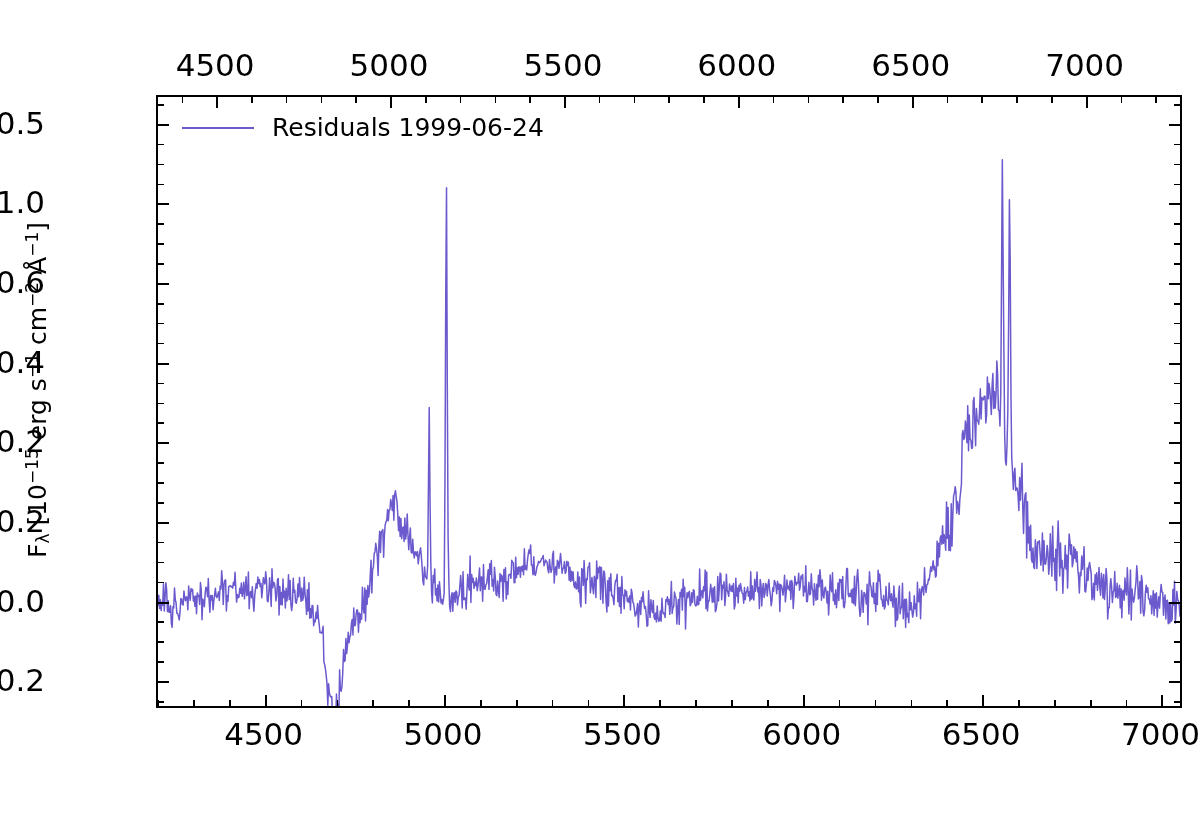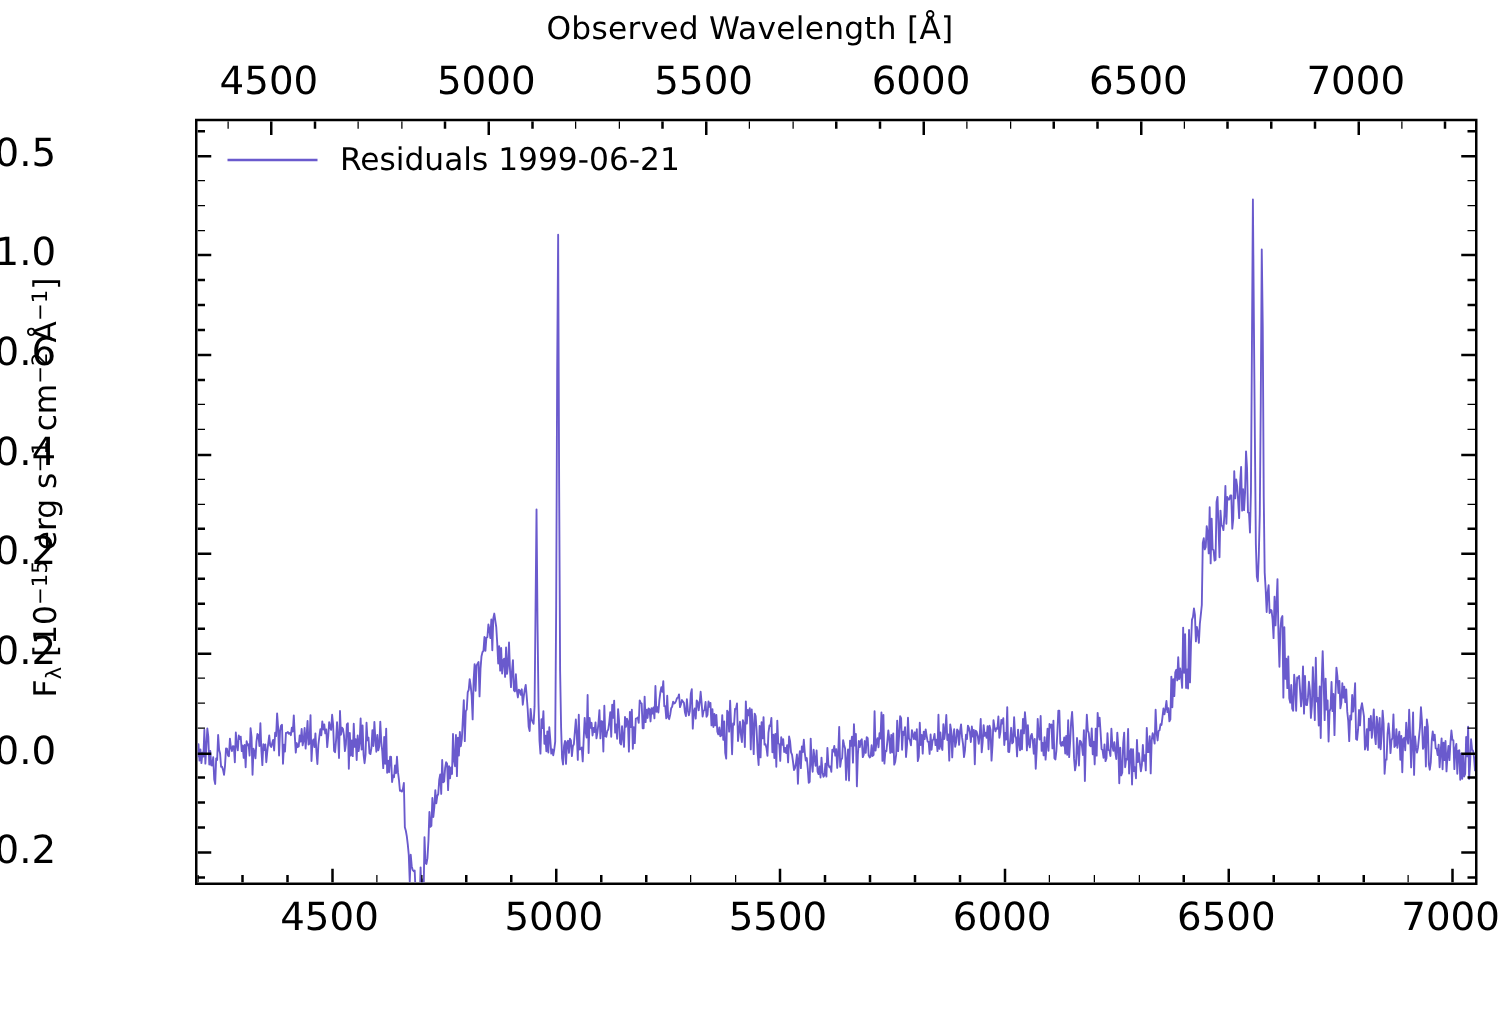--- a/index.html
+++ b/index.html
@@ -40,34 +40,33 @@
   
   #legend{position:absolute;left:24px;top:16px;display:flex;align-items:center;gap:18px;}
   #legend-line{width:72px;height:0;border-top:2.2px solid #6a5acd;}
   #legend-label{font-size:25px;color:#000;white-space:nowrap;}
 </style>
 </head>
 <body>
 
 <div id="fig">
 
-  <div class="axis-title" id="top-title">Observed Wavelength [Å]</div>
 
   <div id="ylabel-wrap">
     <div id="ylabel">F<sub>λ</sub> [10<sup>−15</sup> erg s<sup>−1</sup> cm<sup>−2</sup> Å<sup>−1</sup>]</div>
   </div>
 
   <div id="plot">
     <svg id="spectrum-svg" viewBox="0 0 1026 613" preserveAspectRatio="none">
       <polyline id="spectrum-path" fill="none" stroke="#6a5acd" stroke-width="1.5" stroke-linejoin="round" stroke-linecap="round" points="0.00,511.56 0.79,501.53 1.58,514.88 2.37,505.93 3.16,516.86 3.95,508.45 4.74,511.64 5.52,489.97 6.31,517.26 7.10,503.45 7.89,488.88 8.68,495.74 9.47,517.97 10.26,507.05 11.05,518.70 11.84,518.76 12.63,512.12 13.42,529.84 14.21,533.72 15.00,513.01 15.78,514.40 16.57,494.22 17.36,506.11 18.15,509.20 18.94,519.77 19.73,519.81 20.52,522.36 21.31,526.31 22.10,518.82 22.89,505.13 23.68,505.21 24.47,510.65 25.26,511.28 26.04,497.18 26.83,504.17 27.62,507.12 28.41,503.16 29.20,503.40 29.99,516.21 30.78,492.19 31.57,501.98 32.36,506.59 33.15,494.67 33.94,497.56 34.73,495.56 35.52,507.23 36.30,502.73 37.09,512.69 37.88,502.17 38.67,520.16 39.46,499.29 40.25,502.42 41.04,501.74 41.83,510.80 42.62,488.71 43.41,495.95 44.20,526.23 44.99,505.21 45.78,507.88 46.56,513.02 47.35,499.48 48.14,493.41 48.93,494.38 49.72,503.06 50.51,484.76 51.30,506.50 52.09,518.52 52.88,501.66 53.67,506.34 54.46,501.75 55.25,516.20 56.04,507.57 56.82,500.87 57.61,494.49 58.40,502.72 59.19,503.92 59.98,500.96 60.77,498.13 61.56,506.71 62.35,492.38 63.14,495.14 63.93,476.85 64.72,487.74 65.51,510.78 66.30,490.77 67.08,486.68 67.87,486.05 68.66,517.35 69.45,501.96 70.24,507.61 71.03,492.58 71.82,492.42 72.61,491.84 73.40,493.19 74.19,492.61 74.98,494.41 75.77,488.36 76.56,491.40 77.34,478.39 78.13,494.74 78.92,508.42 79.71,500.71 80.50,503.95 81.29,503.43 82.08,494.57 82.87,499.53 83.66,489.25 84.45,502.54 85.24,498.59 86.03,488.53 86.82,505.16 87.60,494.97 88.39,482.91 89.18,501.91 89.97,500.93 90.76,478.18 91.55,515.19 92.34,499.79 93.13,497.82 93.92,503.95 94.71,492.97 95.50,507.50 96.29,517.55 97.08,502.17 97.86,495.43 98.65,489.63 99.44,494.47 100.23,483.21 101.02,489.80 101.81,485.71 102.60,492.89 103.39,489.73 104.18,503.97 104.97,495.21 105.76,483.87 106.55,488.18 107.34,490.08 108.12,477.91 108.91,485.84 109.70,507.14 110.49,508.12 111.28,498.58 112.07,483.97 112.86,495.88 113.65,512.74 114.44,474.94 115.23,494.00 116.02,488.32 116.81,489.30 117.60,494.31 118.38,507.23 119.17,501.80 119.96,485.72 120.75,484.73 121.54,521.38 122.33,492.62 123.12,510.76 123.91,498.68 124.70,511.22 125.49,485.18 126.28,503.77 127.07,497.61 127.86,514.32 128.64,494.59 129.43,507.23 130.22,500.29 131.01,480.93 131.80,505.91 132.59,486.55 133.38,510.02 134.17,516.98 134.96,510.10 135.75,484.31 136.54,498.43 137.33,496.35 138.12,508.88 138.90,509.56 139.69,504.48 140.48,490.30 141.27,503.12 142.06,483.64 142.85,497.63 143.64,507.68 144.43,494.18 145.22,506.51 146.01,503.35 146.80,483.46 147.59,499.45 148.38,507.42 149.16,520.88 149.95,495.86 150.74,517.41 151.53,489.05 152.32,524.60 153.11,515.00 153.90,524.18 154.69,511.72 155.48,511.95 156.27,532.12 157.06,526.77 157.85,528.23 158.64,518.68 159.42,524.99 160.21,511.76 161.00,524.16 161.79,530.27 162.58,539.13 163.37,538.84 164.16,539.77 164.95,537.98 165.74,532.82 166.53,568.50 167.32,571.34 168.11,575.93 168.90,582.57 169.68,590.77 170.47,612.29 171.26,590.67 172.05,599.86 172.84,602.93 173.63,603.89 174.42,603.40 175.21,621.76 176.00,652.73 176.79,629.98 177.58,621.17 178.37,631.87 179.16,600.82 179.94,623.19 180.73,610.52 181.52,627.59 182.31,576.44 183.10,597.39 183.89,598.06 184.68,593.40 185.47,579.48 186.26,556.22 187.05,568.17 187.84,567.43 188.63,544.96 189.42,560.22 190.20,552.42 190.99,538.66 191.78,549.26 192.57,543.32 193.36,541.72 194.15,530.16 194.94,525.93 195.73,541.62 196.52,514.38 197.31,532.29 198.10,531.67 198.89,520.70 199.68,516.07 200.46,517.32 201.25,538.65 202.04,519.33 202.83,529.18 203.62,520.41 204.41,525.66 205.20,493.35 205.99,514.47 206.78,519.37 207.57,494.20 208.36,527.37 209.15,496.42 209.94,510.70 210.72,491.68 211.51,503.24 212.30,497.43 213.09,481.57 213.88,466.18 214.67,499.20 215.46,475.20 216.25,473.52 217.04,459.62 217.83,457.93 218.62,449.23 219.41,454.41 220.20,462.78 220.98,481.69 221.77,449.97 222.56,437.12 223.35,458.55 224.14,438.16 224.93,436.82 225.72,435.48 226.51,463.17 227.30,440.84 228.09,430.75 228.88,427.51 229.67,426.38 230.46,415.32 231.24,426.53 232.03,415.83 232.82,415.48 233.61,405.21 234.40,409.21 235.19,416.20 235.98,401.21 236.77,425.99 237.56,400.43 238.35,396.44 239.14,401.98 239.93,407.25 240.72,420.21 241.50,436.62 242.29,422.80 243.08,442.41 243.87,424.16 244.66,444.71 245.45,434.23 246.24,432.75 247.03,447.47 247.82,423.73 248.61,445.00 249.40,438.21 250.19,419.72 250.98,441.86 251.76,455.70 252.55,443.09 253.34,433.90 254.13,458.21 254.92,459.11 255.71,445.26 256.50,458.51 257.29,464.01 258.08,457.77 258.87,458.34 259.66,461.86 260.45,457.43 261.24,469.87 262.02,463.17 262.81,457.72 263.60,453.84 264.39,462.80 265.18,473.47 265.97,487.59 266.76,491.05 267.55,473.16 268.34,481.64 269.13,483.79 269.92,485.22 270.71,471.20 271.50,391.71 272.28,312.57 273.07,403.46 273.86,468.21 274.65,498.51 275.44,509.25 276.23,481.53 277.02,488.65 277.81,475.01 278.60,501.32 279.39,494.76 280.18,507.31 280.97,491.28 281.76,508.37 282.54,487.98 283.33,497.88 284.12,509.24 284.91,505.82 285.70,510.61 286.49,506.10 287.28,499.49 288.07,390.25 288.86,202.41 289.65,91.41 290.44,291.26 291.23,442.63 292.02,488.21 292.80,512.79 293.59,517.98 294.38,503.03 295.17,499.02 295.96,517.52 296.75,500.15 297.54,498.89 298.33,508.67 299.12,497.15 299.91,498.63 300.70,511.22 301.49,503.27 302.28,501.63 303.06,491.66 303.85,481.73 304.64,494.12 305.43,514.25 306.22,477.88 307.01,505.91 307.80,505.34 308.59,504.22 309.38,515.51 310.17,496.96 310.96,480.41 311.75,491.90 312.54,496.35 313.32,462.05 314.11,508.75 314.90,480.54 315.69,488.44 316.48,484.41 317.27,494.60 318.06,488.53 318.85,491.79 319.64,484.09 320.43,496.92 321.22,492.10 322.01,484.84 322.80,474.17 323.58,496.97 324.37,483.11 325.16,483.44 325.95,507.53 326.74,470.62 327.53,495.17 328.32,495.59 329.11,491.06 329.90,489.78 330.69,483.76 331.48,475.91 332.27,495.59 333.06,469.89 333.84,480.48 334.63,466.51 335.42,492.32 336.21,485.75 337.00,497.26 337.79,473.36 338.58,483.00 339.37,500.72 340.16,501.91 340.95,487.13 341.74,496.44 342.53,503.74 343.32,479.70 344.10,487.62 344.89,481.04 345.68,483.48 346.47,507.66 347.26,475.57 348.05,487.83 348.84,473.93 349.63,505.30 350.42,488.00 351.21,500.74 352.00,481.09 352.79,480.85 353.58,480.17 354.36,484.44 355.15,466.33 355.94,468.39 356.73,468.89 357.52,488.85 358.31,488.81 359.10,463.32 359.89,483.91 360.68,473.85 361.47,480.50 362.26,472.84 363.05,473.59 363.84,483.31 364.62,472.63 365.41,476.98 366.20,472.02 366.99,480.81 367.78,454.78 368.57,475.52 369.36,471.77 370.15,476.08 370.94,466.13 371.73,459.87 372.52,455.74 373.31,459.45 374.10,450.84 374.88,471.02 375.67,471.00 376.46,480.80 377.25,462.66 378.04,480.01 378.83,481.48 379.62,477.92 380.41,472.76 381.20,471.46 381.99,467.41 382.78,468.81 383.57,468.33 384.36,466.68 385.14,464.46 385.93,464.21 386.72,461.51 387.51,471.83 388.30,469.45 389.09,466.09 389.88,467.39 390.67,468.36 391.46,475.96 392.25,478.99 393.04,465.42 393.83,474.23 394.62,478.36 395.40,475.17 396.19,461.01 396.98,457.27 397.77,489.08 398.56,475.53 399.35,472.88 400.14,481.05 400.93,466.35 401.72,467.71 402.51,474.42 403.30,468.34 404.09,459.41 404.88,468.56 405.66,479.35 406.45,474.76 407.24,473.92 408.03,467.67 408.82,479.50 409.61,477.94 410.40,467.22 411.19,471.61 411.98,468.33 412.77,486.49 413.56,473.43 414.35,487.74 415.14,477.35 415.92,486.44 416.71,477.99 417.50,491.57 418.29,493.69 419.08,488.12 419.87,495.26 420.66,494.69 421.45,478.18 422.24,498.08 423.03,483.26 423.82,508.52 424.61,513.30 425.40,474.61 426.18,476.08 426.97,491.56 427.76,466.58 428.55,486.18 429.34,509.69 430.13,484.96 430.92,485.92 431.71,473.19 432.50,472.95 433.29,468.81 434.08,499.13 434.87,491.20 435.66,483.56 436.44,493.92 437.23,499.93 438.02,482.27 438.81,485.27 439.60,503.85 440.39,467.10 441.18,484.95 441.97,474.12 442.76,478.40 443.55,472.63 444.34,505.85 445.13,473.67 445.92,486.95 446.70,509.65 447.49,476.99 448.28,479.03 449.07,491.29 449.86,508.71 450.65,518.41 451.44,486.90 452.23,512.24 453.02,483.93 453.81,496.98 454.60,479.82 455.39,502.03 456.18,501.66 456.96,504.70 457.75,511.05 458.54,492.59 459.33,486.59 460.12,487.03 460.91,480.41 461.70,508.14 462.49,493.95 463.28,512.74 464.07,493.35 464.86,519.75 465.65,482.62 466.44,500.97 467.22,501.57 468.01,515.11 468.80,496.01 469.59,502.08 470.38,497.53 471.17,507.92 471.96,504.61 472.75,508.74 473.54,502.38 474.33,516.29 475.12,495.42 475.91,499.20 476.70,508.24 477.48,509.96 478.27,515.66 479.06,522.53 479.85,520.94 480.64,516.66 481.43,509.87 482.22,533.51 483.01,513.28 483.80,507.18 484.59,520.87 485.38,503.51 486.17,508.02 486.96,498.09 487.74,508.58 488.53,514.90 489.32,512.79 490.11,520.86 490.90,532.66 491.69,531.92 492.48,497.10 493.27,516.22 494.06,523.83 494.85,506.09 495.64,513.72 496.43,519.00 497.22,506.72 498.00,523.66 498.79,525.74 499.58,519.51 500.37,528.43 501.16,512.43 501.95,524.35 502.74,527.83 503.53,526.69 504.32,517.26 505.11,527.69 505.90,504.55 506.69,517.99 507.48,520.20 508.26,519.52 509.05,523.91 509.84,506.10 510.63,507.63 511.42,503.00 512.21,510.77 513.00,505.63 513.79,520.74 514.58,508.69 515.37,487.66 516.16,519.86 516.95,514.12 517.74,513.00 518.52,498.30 519.31,502.18 520.10,505.06 520.89,530.38 521.68,514.63 522.47,505.86 523.26,530.83 524.05,498.86 524.84,502.92 525.63,495.57 526.42,516.48 527.21,485.53 528.00,502.67 528.78,493.42 529.57,535.58 530.36,510.02 531.15,498.91 531.94,503.89 532.73,498.87 533.52,497.63 534.31,512.09 535.10,509.97 535.89,499.10 536.68,508.63 537.47,495.96 538.26,496.76 539.04,510.60 539.83,512.32 540.62,511.54 541.41,502.48 542.20,511.13 542.99,510.26 543.78,475.13 544.57,506.81 545.36,499.58 546.15,496.74 546.94,504.13 547.73,492.85 548.52,497.10 549.30,476.06 550.09,515.08 550.88,478.02 551.67,517.26 552.46,507.09 553.25,507.35 554.04,499.29 554.83,490.47 555.62,497.44 556.41,508.60 557.20,494.14 557.99,508.24 558.78,492.91 559.56,518.07 560.35,515.83 561.14,509.74 561.93,482.63 562.72,507.23 563.51,494.23 564.30,479.15 565.09,480.62 565.88,506.09 566.67,491.53 567.46,494.17 568.25,487.90 569.04,511.91 569.82,502.64 570.61,480.36 571.40,496.90 572.19,498.59 572.98,502.58 573.77,490.25 574.56,494.01 575.35,497.46 576.14,492.05 576.93,497.91 577.72,489.61 578.51,515.27 579.30,511.83 580.08,484.31 580.87,502.29 581.66,494.24 582.45,509.20 583.24,491.50 584.03,497.52 584.82,489.70 585.61,494.93 586.40,499.49 587.19,499.84 587.98,509.48 588.77,493.82 589.56,506.07 590.34,498.58 591.13,497.76 591.92,493.29 592.71,502.43 593.50,497.96 594.29,507.19 595.08,477.96 595.87,505.41 596.66,492.21 597.45,503.56 598.24,506.26 599.03,485.58 599.82,497.43 600.60,490.43 601.39,478.08 602.18,498.27 602.97,493.79 603.76,514.85 604.55,485.62 605.34,490.94 606.13,512.24 606.92,495.83 607.71,489.61 608.50,503.68 609.29,499.92 610.08,489.72 610.86,490.99 611.65,502.20 612.44,490.96 613.23,485.67 614.02,495.98 614.81,501.47 615.60,512.09 616.39,506.54 617.18,494.02 617.97,497.57 618.76,486.63 619.55,488.55 620.34,492.36 621.12,499.91 621.91,487.41 622.70,495.40 623.49,490.23 624.28,517.81 625.07,490.77 625.86,491.91 626.65,495.16 627.44,501.35 628.23,494.24 629.02,481.37 629.81,508.15 630.60,499.78 631.38,486.26 632.17,494.87 632.96,492.45 633.75,496.42 634.54,487.10 635.33,505.69 636.12,486.71 636.91,490.21 637.70,514.91 638.49,502.68 639.28,482.34 640.07,487.85 640.86,491.34 641.64,488.73 642.43,489.12 643.22,479.36 644.01,496.46 644.80,492.00 645.59,482.06 646.38,484.99 647.17,480.61 647.96,502.29 648.75,492.62 649.54,497.92 650.33,471.75 651.12,507.79 651.90,507.96 652.69,498.27 653.48,488.43 654.27,500.94 655.06,500.05 655.85,479.88 656.64,494.84 657.43,496.94 658.22,511.41 659.01,489.89 659.80,500.28 660.59,506.64 661.38,490.42 662.16,505.67 662.95,481.28 663.74,492.93 664.53,475.77 665.32,485.33 666.11,506.65 666.90,486.22 667.69,501.23 668.48,504.21 669.27,495.10 670.06,493.30 670.85,498.59 671.64,509.28 672.42,497.48 673.21,521.38 674.00,505.88 674.79,481.25 675.58,494.64 676.37,497.98 677.16,478.93 677.95,507.04 678.74,500.53 679.53,510.65 680.32,495.95 681.11,514.06 681.90,502.62 682.68,489.23 683.47,506.87 684.26,485.32 685.05,488.22 685.84,485.78 686.63,505.04 687.42,482.60 688.21,512.92 689.00,513.99 689.79,506.97 690.58,492.18 691.37,474.55 692.16,474.57 692.94,500.91 693.73,502.91 694.52,499.75 695.31,502.82 696.10,496.11 696.89,509.15 697.68,494.94 698.47,510.09 699.26,482.38 700.05,512.05 700.84,499.91 701.63,483.85 702.42,475.62 703.20,489.61 703.99,513.06 704.78,522.74 705.57,517.69 706.36,496.64 707.15,504.93 707.94,518.75 708.73,498.87 709.52,499.58 710.31,503.04 711.10,510.33 711.89,490.43 712.68,531.27 713.46,499.42 714.25,477.92 715.04,490.34 715.83,492.86 716.62,502.52 717.41,503.31 718.20,488.92 718.99,509.78 719.78,499.70 720.57,517.88 721.36,489.15 722.15,510.88 722.94,476.36 723.72,487.25 724.51,480.25 725.30,492.16 726.09,505.58 726.88,506.35 727.67,512.58 728.46,501.82 729.25,515.31 730.04,512.97 730.83,492.83 731.62,506.26 732.41,506.63 733.20,511.12 733.98,489.23 734.77,502.80 735.56,506.98 736.35,499.95 737.14,508.30 737.93,513.58 738.72,492.31 739.51,503.38 740.30,533.08 741.09,504.46 741.88,526.75 742.67,524.61 743.46,501.00 744.24,492.28 745.03,520.19 745.82,513.52 746.61,513.98 747.40,489.39 748.19,525.21 748.98,507.72 749.77,505.53 750.56,534.07 751.35,505.64 752.14,523.18 752.93,520.25 753.72,529.06 754.50,498.17 755.29,516.07 756.08,508.96 756.87,516.95 757.66,523.53 758.45,518.36 759.24,502.14 760.03,515.05 760.82,510.41 761.61,522.70 762.40,488.50 763.19,507.92 763.98,508.00 764.76,495.22 765.55,525.16 766.34,498.79 767.13,492.81 767.92,496.05 768.71,501.17 769.50,473.89 770.29,492.39 771.08,498.66 771.87,490.95 772.66,490.41 773.45,485.43 774.24,486.11 775.02,479.60 775.81,472.86 776.60,477.50 777.39,473.25 778.18,466.86 778.97,475.79 779.76,472.57 780.55,483.26 781.34,481.63 782.13,447.22 782.92,471.86 783.71,449.22 784.50,462.93 785.28,443.81 786.07,441.74 786.86,450.22 787.65,431.61 788.44,449.24 789.23,440.56 790.02,447.14 790.81,456.23 791.60,407.73 792.39,444.09 793.18,413.11 793.97,456.40 794.76,441.34 795.54,456.77 796.33,409.52 797.12,451.89 797.91,421.42 798.70,401.33 799.49,399.21 800.28,392.26 801.07,397.50 801.86,418.87 802.65,407.11 803.44,411.63 804.23,420.09 805.02,404.68 805.80,397.30 806.59,389.55 807.38,339.51 808.17,335.68 808.96,344.71 809.75,342.97 810.54,326.02 811.33,331.83 812.12,347.98 812.91,310.77 813.70,356.04 814.49,320.01 815.28,344.74 816.06,345.27 816.85,353.83 817.64,353.16 818.43,306.49 819.22,302.51 820.01,327.60 820.80,351.11 821.59,313.51 822.38,325.32 823.17,326.19 823.96,329.27 824.75,316.87 825.54,293.57 826.32,324.17 827.11,302.54 827.90,304.63 828.69,304.67 829.48,301.25 830.27,301.26 831.06,328.11 831.85,320.10 832.64,281.73 833.43,303.71 834.22,288.37 835.01,294.08 835.80,306.10 836.58,319.58 837.37,290.76 838.16,278.29 838.95,313.57 839.74,296.36 840.53,313.14 841.32,299.11 842.11,265.80 842.90,279.07 843.69,314.94 844.48,315.46 845.27,331.20 846.06,298.01 846.84,181.84 847.63,63.04 848.42,162.47 849.21,254.83 850.00,340.45 850.79,366.72 851.58,370.41 852.37,349.11 853.16,316.31 853.95,225.79 854.74,103.30 855.53,165.29 856.32,302.15 857.10,363.58 857.89,377.25 858.68,395.16 859.47,379.64 860.26,373.63 861.05,396.02 861.84,393.47 862.63,394.02 863.42,401.21 864.21,416.20 865.00,382.90 865.79,405.94 866.58,388.63 867.36,368.69 868.15,413.46 868.94,439.33 869.73,408.49 870.52,400.34 871.31,398.40 872.10,464.14 872.89,407.40 873.68,449.01 874.47,432.77 875.26,456.50 876.05,431.02 876.84,464.76 877.62,468.22 878.41,453.96 879.20,473.00 879.99,474.69 880.78,445.72 881.57,454.45 882.36,474.69 883.15,447.86 883.94,448.54 884.73,446.68 885.52,458.62 886.31,471.19 887.10,463.10 887.88,438.98 888.67,477.01 889.46,446.74 890.25,469.92 891.04,470.19 891.83,464.14 892.62,451.36 893.41,458.40 894.20,480.48 894.99,471.02 895.78,439.53 896.57,459.46 897.36,482.27 898.14,431.99 898.93,467.30 899.72,464.41 900.51,486.58 901.30,455.21 902.09,496.63 902.88,450.69 903.67,426.67 904.46,452.14 905.25,482.24 906.04,448.83 906.83,473.84 907.62,466.41 908.40,499.53 909.19,475.06 909.98,473.04 910.77,451.51 911.56,475.03 912.35,461.13 913.14,494.35 913.93,462.19 914.72,439.98 915.51,446.96 916.30,460.37 917.09,450.75 917.88,472.81 918.66,468.45 919.45,452.59 920.24,464.21 921.03,455.32 921.82,467.83 922.61,457.62 923.40,475.41 924.19,482.83 924.98,499.20 925.77,478.72 926.56,481.86 927.35,462.03 928.14,475.42 928.92,466.35 929.71,452.58 930.50,497.51 931.29,498.17 932.08,489.95 932.87,474.13 933.66,486.51 934.45,472.59 935.24,468.57 936.03,473.88 936.82,479.16 937.61,505.91 938.40,502.68 939.18,489.47 939.97,506.33 940.76,480.99 941.55,490.53 942.34,478.91 943.13,496.57 943.92,486.93 944.71,473.61 945.50,494.05 946.29,501.57 947.08,479.43 947.87,486.17 948.66,504.37 949.44,480.55 950.23,505.71 951.02,493.92 951.81,474.63 952.60,484.87 953.39,525.47 954.18,514.05 954.97,514.07 955.76,493.29 956.55,484.84 957.34,493.43 958.13,508.85 958.92,498.54 959.70,496.48 960.49,477.63 961.28,503.86 962.07,502.72 962.86,489.47 963.65,504.53 964.44,497.14 965.23,491.56 966.02,514.21 966.81,494.91 967.60,524.23 968.39,497.55 969.18,496.47 969.96,506.51 970.75,484.25 971.54,496.36 972.33,501.22 973.12,473.88 973.91,493.94 974.70,520.31 975.49,500.36 976.28,476.06 977.07,526.33 977.86,495.33 978.65,504.01 979.44,508.47 980.22,504.26 981.01,496.10 981.80,488.21 982.59,471.81 983.38,482.96 984.17,505.37 984.96,503.34 985.75,487.77 986.54,519.59 987.33,481.67 988.12,487.60 988.91,517.78 989.70,522.19 990.48,516.24 991.27,498.79 992.06,491.34 992.85,498.58 993.64,494.02 994.43,504.95 995.22,505.16 996.01,510.39 996.80,501.93 997.59,520.18 998.38,508.18 999.17,496.96 999.96,521.85 1000.74,500.37 1001.53,514.46 1002.32,498.99 1003.11,523.54 1003.90,511.02 1004.69,502.96 1005.48,514.46 1006.27,500.46 1007.06,490.59 1007.85,498.09 1008.64,498.55 1009.43,521.71 1010.22,505.09 1011.00,501.33 1011.79,525.39 1012.58,506.89 1013.37,506.46 1014.16,530.25 1014.95,509.03 1015.74,529.41 1016.53,509.68 1017.32,527.63 1018.11,525.57 1018.90,495.81 1019.69,511.36 1020.48,487.52 1021.26,529.56 1022.05,517.43 1022.84,497.64 1023.63,505.87 1024.42,506.90 1025.21,512.05 1026.00,522.70"></polyline>
     </svg>
 
     <div id="legend">
       <span id="legend-line" style="border-top-color: rgb(106, 90, 205);"></span>
-      <span id="legend-label">Residuals 1999-06-21</span>
+      <span id="legend-label">Residuals 1999-06-24</span>
     </div>
   <div class="tick tk-bot-minor" style="left: -0.8px;"></div>
       <div class="tick tk-bot-minor" style="left: 35.0741px;"></div>
       <div class="tick tk-bot-minor" style="left: 70.9483px;"></div>
       <div class="tick tk-bot-major" style="left: 106.622px;"></div>
       <div class="tick tk-bot-minor" style="left: 142.697px;"></div>
       <div class="tick tk-bot-minor" style="left: 178.571px;"></div>
       <div class="tick tk-bot-minor" style="left: 214.445px;"></div>
       <div class="tick tk-bot-minor" style="left: 250.319px;"></div>
       <div class="tick tk-bot-major" style="left: 285.993px;"></div>

